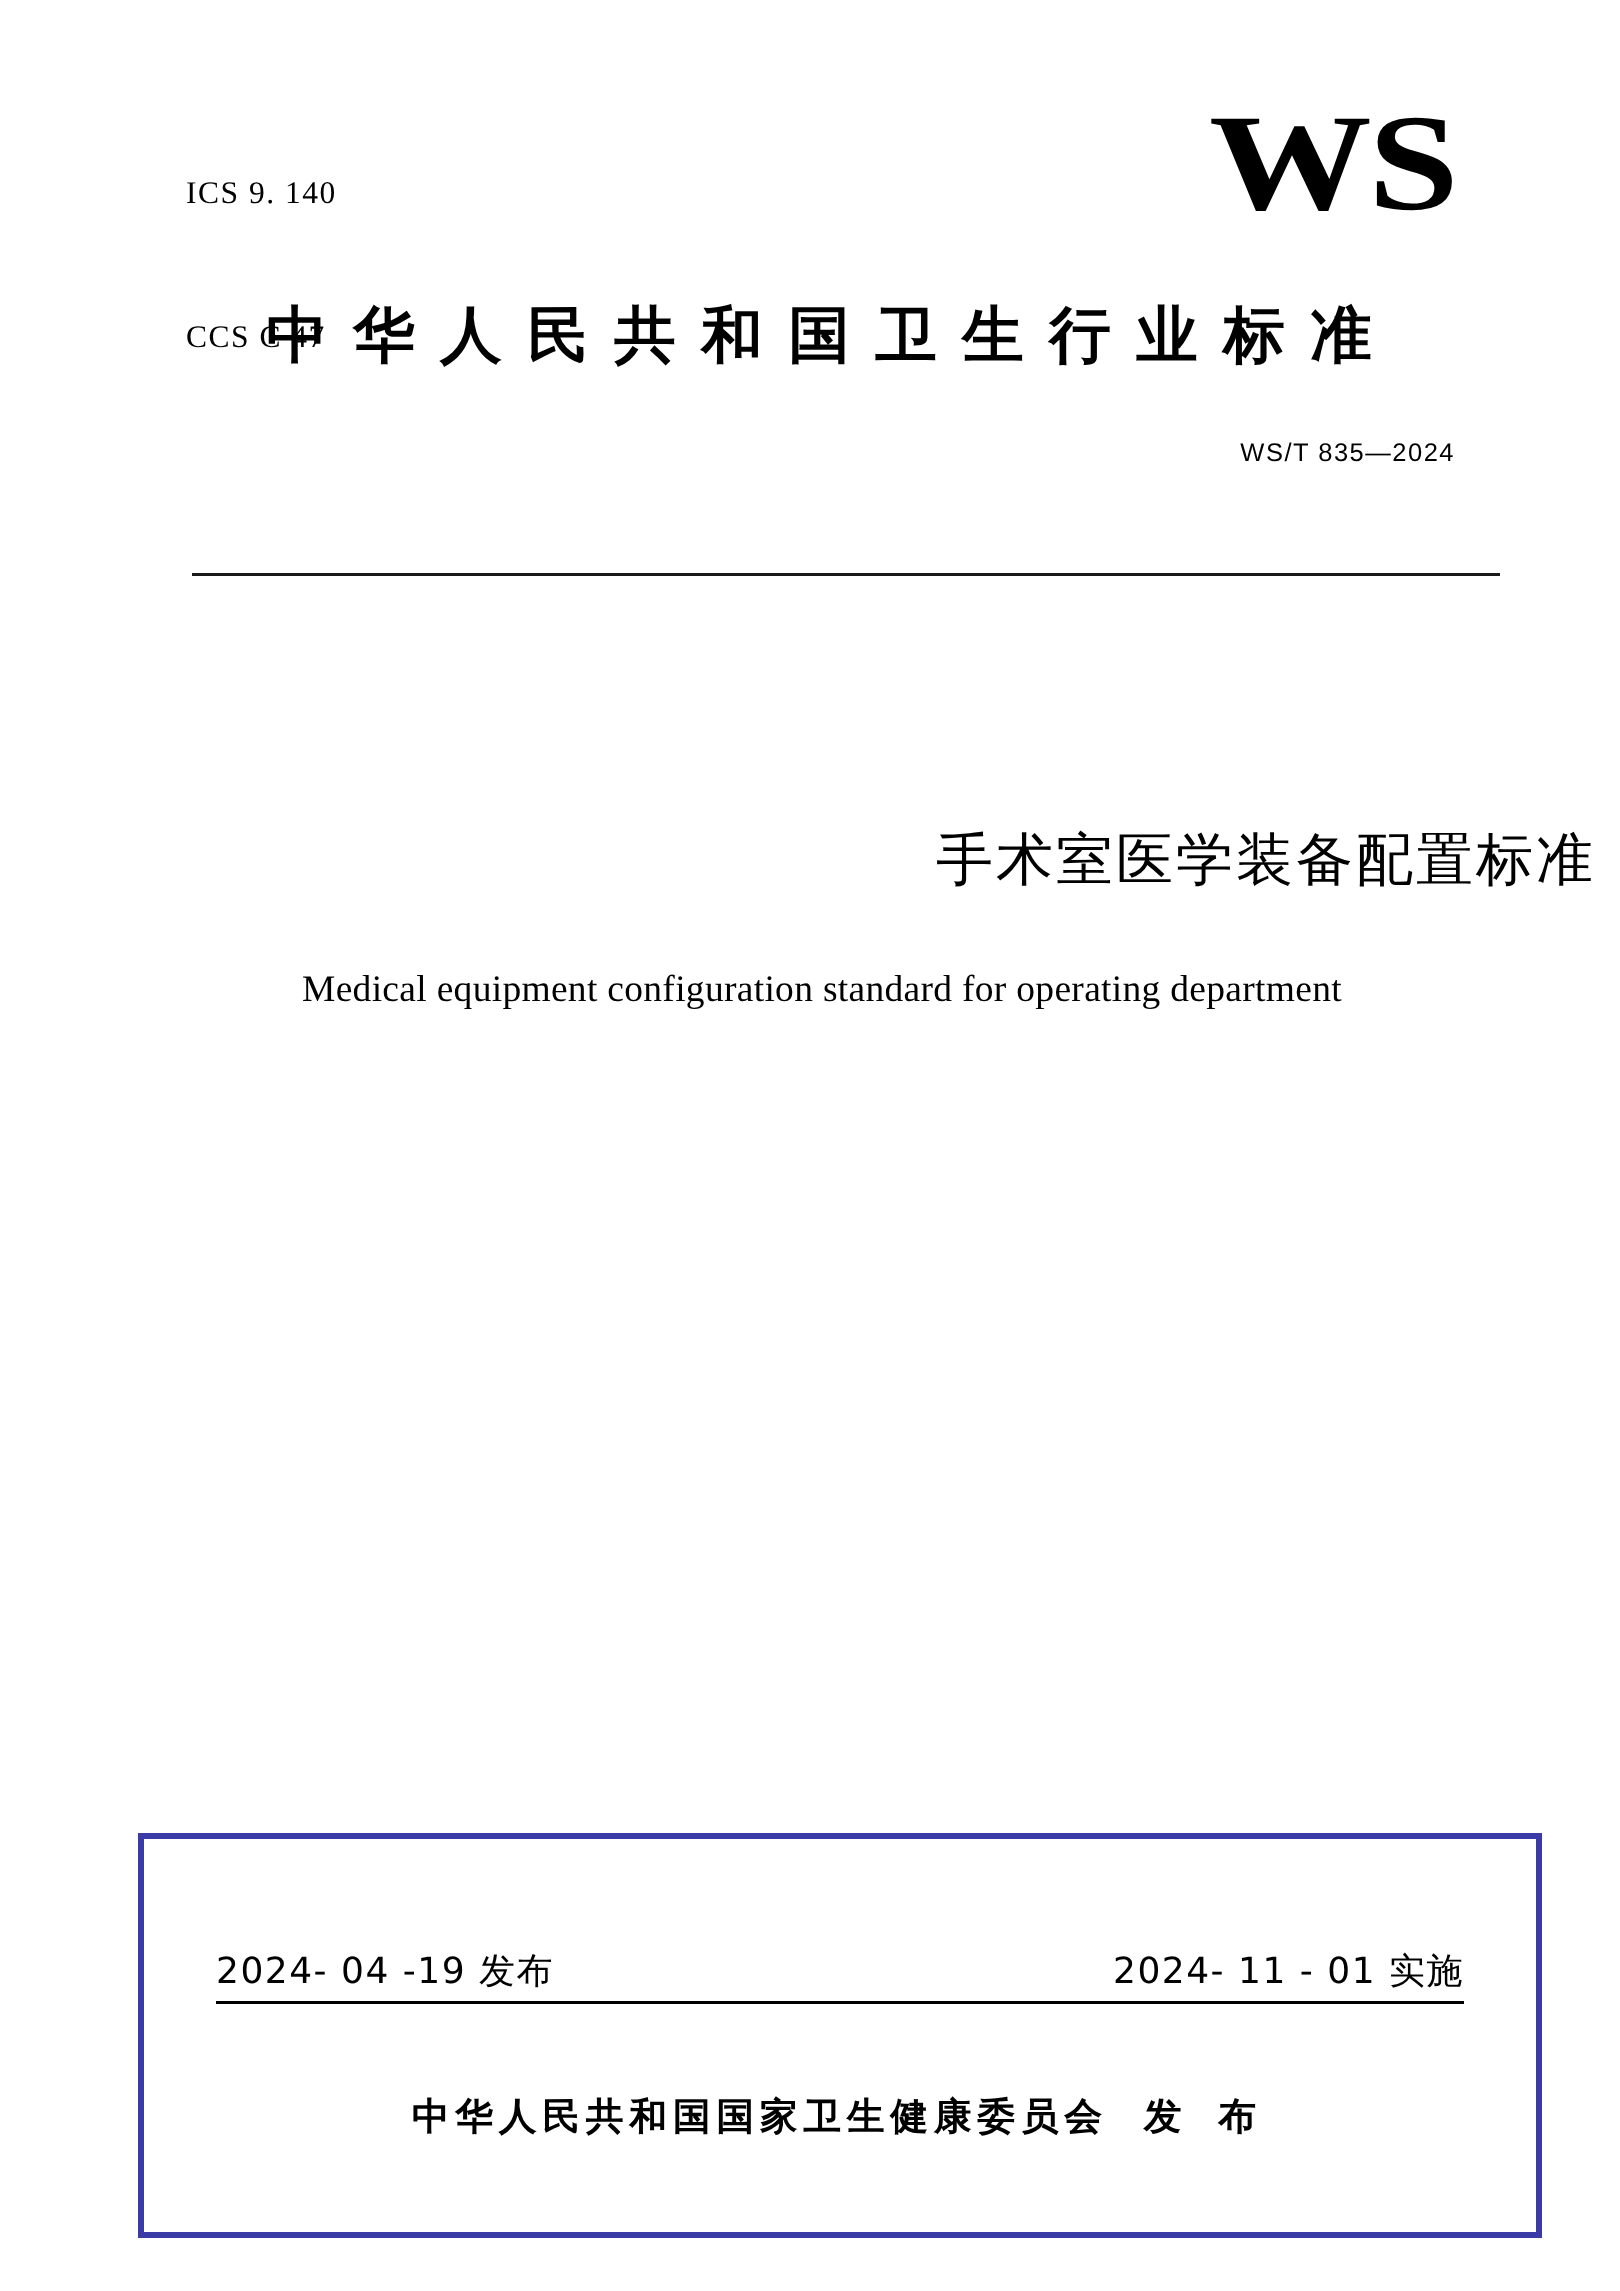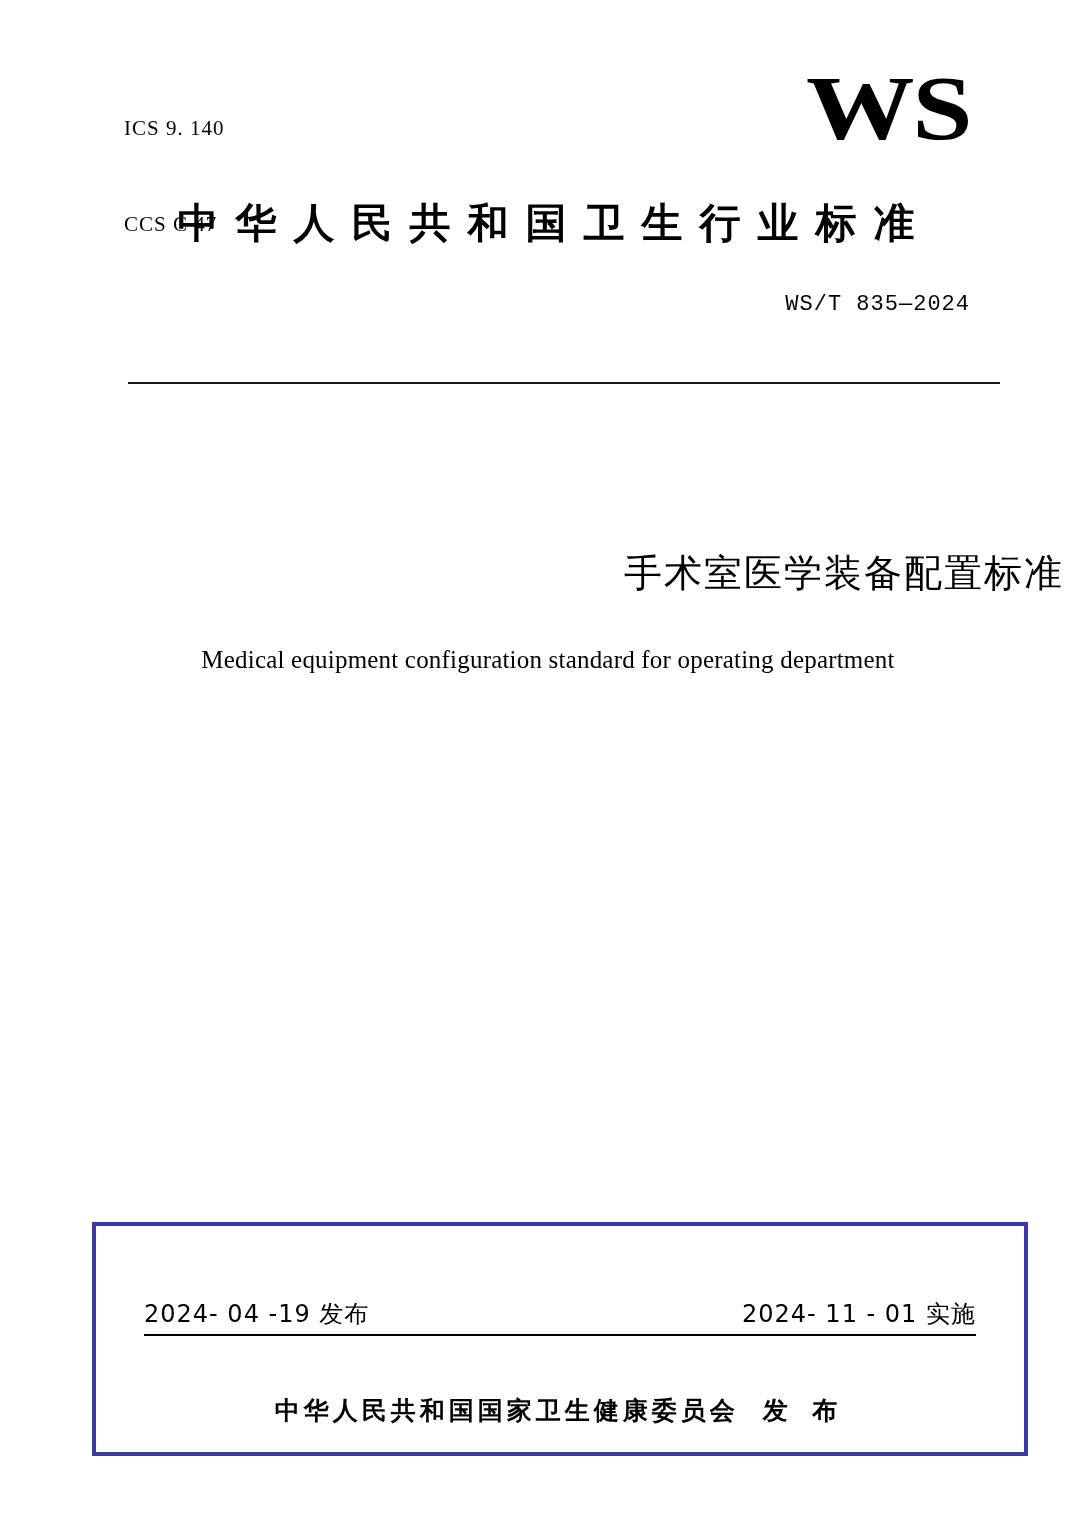--- a/index.html
+++ b/index.html
@@ -60,22 +60,22 @@
     font-size: 41px;
     letter-spacing: 17px;
     padding-left: 29px;
   }
 
   
   .std-number {
     position: absolute;
     right: 110px;
     top: 292px;
-    font-family: Liberation Mono, monospace;
-    font-size: 22px;
+    font-family: Liberation Sans, sans-serif;
+    font-size: 17px;
     letter-spacing: 1px;
   }
 
   
   .rule {
     position: absolute;
     left: 128px;
     right: 80px;
     top: 382px;
     border-top: 2px solid #1a1a1a;
@@ -104,21 +104,21 @@
     letter-spacing: 0.2px;
     margin-left: 16px;
   }
 
   
   .bottom-box {
     position: absolute;
     left: 92px;
     top: 1222px;
     width: 936px;
-    height: 234px;
+    height: 270px;
     border: 4px solid #3b3ba8;
     box-sizing: border-box;
   }
   .dates-row {
     position: absolute;
     left: 48px;
     right: 48px;
     top: 60px;
     height: 44px;
     display: flex;

